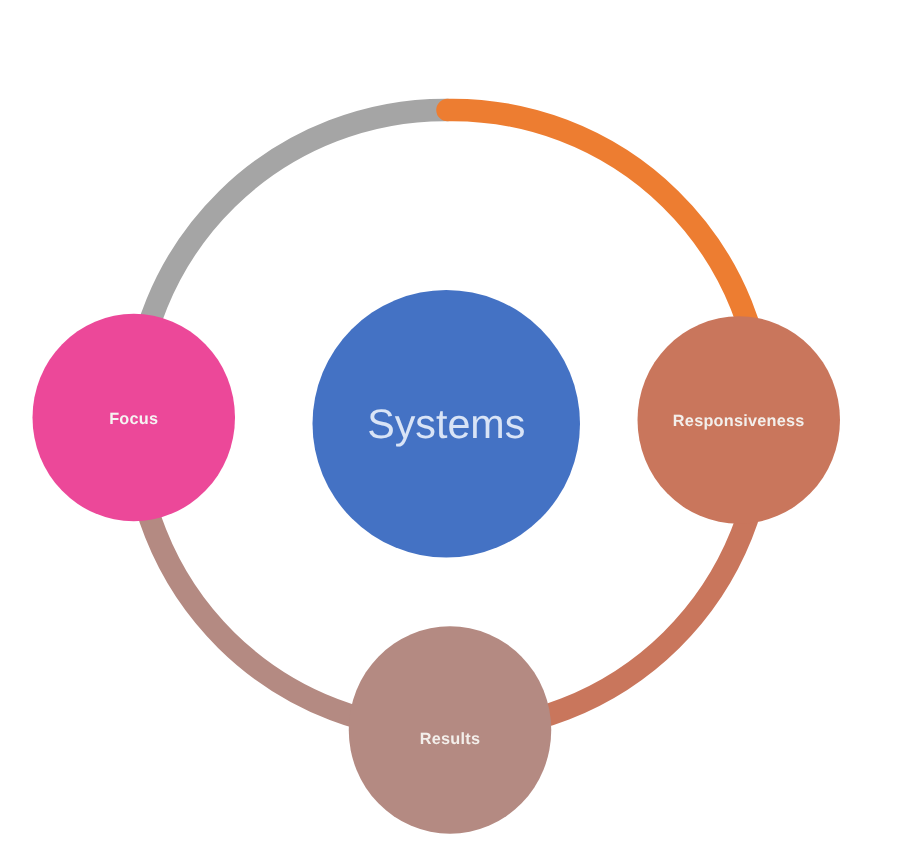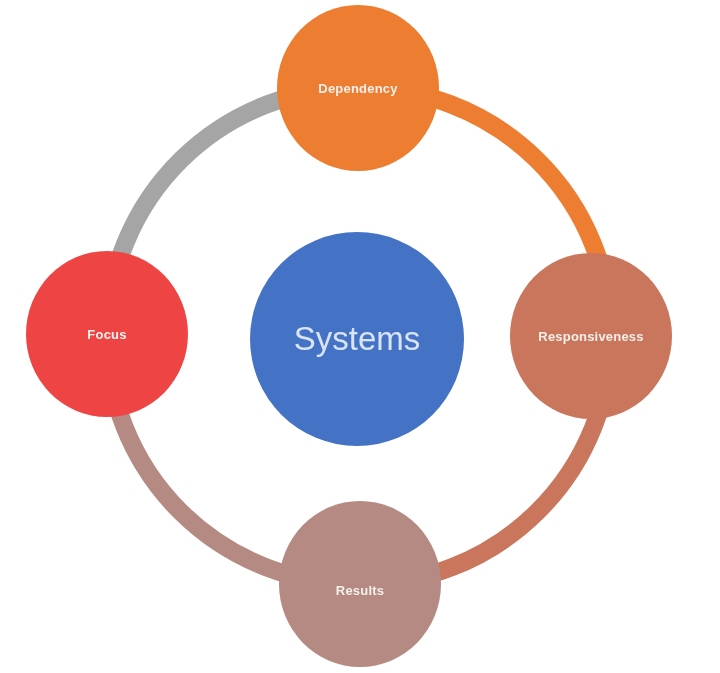--- a/index.html
+++ b/index.html
@@ -64,33 +64,30 @@
 
 <div class="canvas" style="background-color: rgb(255, 255, 255);">
 
   <svg class="ring-svg" width="720" height="673" viewBox="0 0 720 673" aria-hidden="true">
     <path class="arc" d="M 107 334 A 249 249 0 0 1 358 88" stroke="#A5A5A5"></path>
     <path class="arc" d="M 358 88 A 249 249 0 0 1 611 336" stroke="#ED7D31"></path>
     <path class="arc" d="M 611 336 A 249 249 0 0 1 360 584" stroke="#C9765C"></path>
     <path class="arc" d="M 360 584 A 249 249 0 0 1 107 334" stroke="#B48A82"></path>
   </svg>
 
-  <div class="node satellite node-top" style="background-color: rgb(237, 125, 49);">
-    <span style="color: rgb(243, 239, 235);">Dependency</span>
-  </div>
 
   <div class="node satellite node-right" style="background-color: rgb(201, 118, 92);">
     <span style="color: rgb(243, 239, 235);">Responsiveness</span>
   </div>
 
   <div class="node satellite node-bottom" style="background-color: rgb(180, 138, 130);">
     <span style="color: rgb(243, 239, 235); margin-top: 12px;">Results</span>
   </div>
 
-  <div class="node satellite node-left" style="background-color: #ef4444;">
+  <div class="node satellite node-left" style="background-color: #ec4899;">
     <span style="color: rgb(245, 244, 242);">Focus</span>
   </div>
 
   <div class="node node-center" style="background-color: rgb(68, 114, 196);">
     <div class="center-label" style="color: rgb(217, 228, 246);">
       <span>Systems</span>
     </div>
   </div>
 
 </div>

